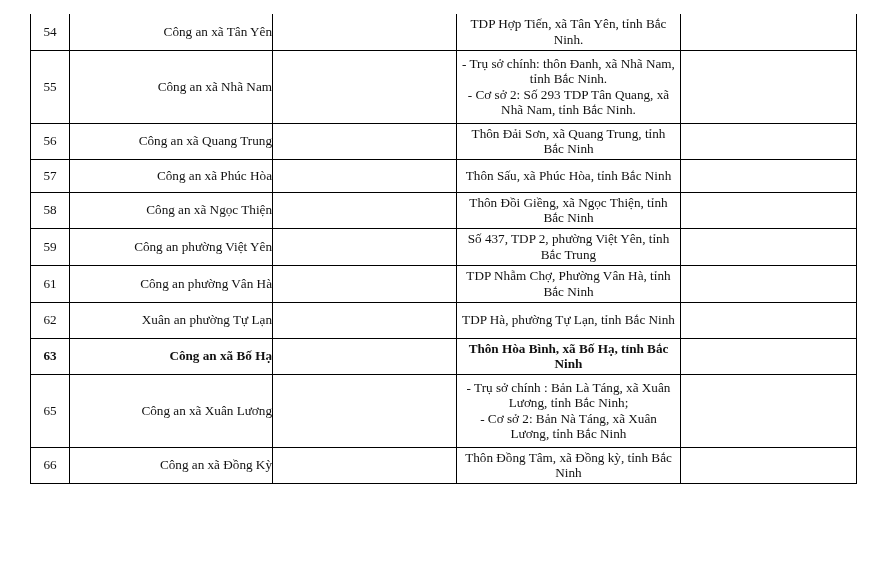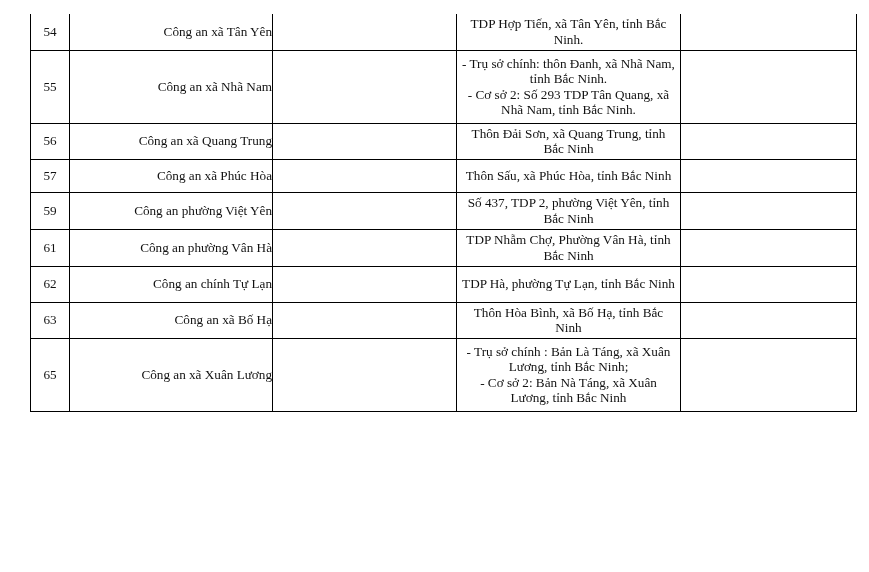--- a/index.html
+++ b/index.html
@@ -74,60 +74,78 @@
     </tr>
     <tr style="height: 33px;">
       <td class="c-no">57</td>
       <td class="c-name">Công an xã Phúc Hòa</td>
       <td class="c-empty"></td>
       <td class="c-addr">
         <span class="addr-line">Thôn Sấu, xã Phúc Hòa, tỉnh Bắc Ninh</span>
       </td>
       <td class="c-note"></td>
     </tr>
+    <tr style="height: 36px;">
+      <td class="c-no">58</td>
+      <td class="c-name">Công an xã Ngọc Thiện</td>
+      <td class="c-empty"></td>
+      <td class="c-addr">
+        <span class="addr-line">Thôn Đồi Giềng, xã Ngọc Thiện, tỉnh Bắc Ninh</span>
+      </td>
+      <td class="c-note"></td>
+    </tr>
     <tr style="height: 37px;">
       <td class="c-no">59</td>
       <td class="c-name">Công an phường Việt Yên</td>
       <td class="c-empty"></td>
       <td class="c-addr">
-        <span class="addr-line">Số 437, TDP 2, phường Việt Yên, tỉnh Bắc Ninh</span>
+        <span class="addr-line">Số 437, TDP 2, phường Việt Yên, tỉnh Bắc Trung</span>
       </td>
       <td class="c-note"></td>
     </tr>
     <tr style="height: 37px;">
       <td class="c-no">61</td>
       <td class="c-name">Công an phường Vân Hà</td>
       <td class="c-empty"></td>
       <td class="c-addr">
         <span class="addr-line">TDP Nhẫm Chợ, Phường Vân Hà, tỉnh Bắc Ninh</span>
       </td>
       <td class="c-note"></td>
     </tr>
     <tr style="height: 36px;">
       <td class="c-no">62</td>
-      <td class="c-name">Công an chính Tự Lạn</td>
+      <td class="c-name">Xuân an phường Tự Lạn</td>
       <td class="c-empty"></td>
       <td class="c-addr">
         <span class="addr-line">TDP Hà, phường Tự Lạn, tỉnh Bắc Ninh</span>
       </td>
       <td class="c-note"></td>
     </tr>
-    <tr style="height: 36px;">
+    <tr style="height: 36px; font-weight: bold;">
       <td class="c-no">63</td>
       <td class="c-name">Công an xã Bố Hạ</td>
       <td class="c-empty"></td>
       <td class="c-addr">
         <span class="addr-line">Thôn Hòa Bình, xã Bố Hạ, tỉnh Bắc Ninh</span>
       </td>
       <td class="c-note"></td>
     </tr>
     <tr style="height: 73px;">
       <td class="c-no">65</td>
       <td class="c-name">Công an xã Xuân Lương</td>
       <td class="c-empty"></td>
       <td class="c-addr">
         <span class="addr-line">- Trụ sở chính : Bản Là Táng, xã Xuân Lương, tỉnh Bắc Ninh;</span>
         <span class="addr-line">- Cơ sở 2: Bản Nà Táng, xã Xuân Lương, tỉnh Bắc Ninh</span>
       </td>
       <td class="c-note"></td>
     </tr>
+    <tr style="height: 36px;">
+      <td class="c-no">66</td>
+      <td class="c-name">Công an xã Đồng Kỳ</td>
+      <td class="c-empty"></td>
+      <td class="c-addr">
+        <span class="addr-line">Thôn Đồng Tâm, xã Đồng kỳ, tỉnh Bắc Ninh</span>
+      </td>
+      <td class="c-note"></td>
+    </tr>
   </tbody>
 </table>
 
 </body></html>

